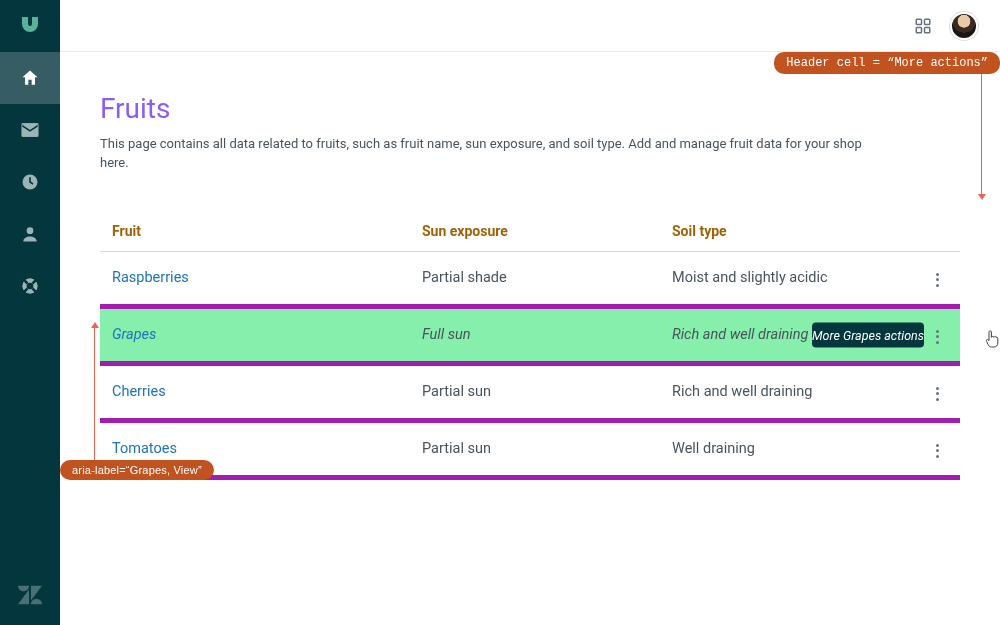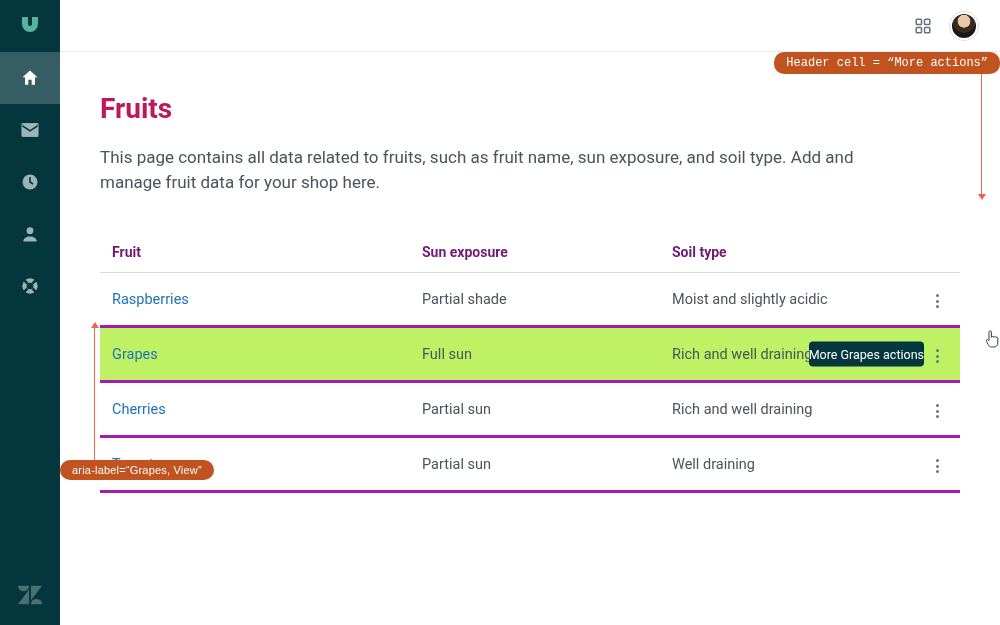--- a/index.html
+++ b/index.html
@@ -15,31 +15,31 @@
   .sidebar-spacer { flex: 1; }
   .footer-logo { width: 60px; height: 52px; display: flex; align-items: center; justify-content: center; margin-bottom: 4px; }
 
   
   .main { flex: 1; display: flex; flex-direction: column; position: relative; }
   .topbar { height: 52px; border-bottom: 1px solid #e9ebed; display: flex; align-items: center; justify-content: flex-end; padding: 0 22px; gap: 18px; }
   .apps-icon { width: 18px; height: 18px; cursor: pointer; color: #68737d; }
   .avatar { width: 28px; height: 28px; border-radius: 50%; background: radial-gradient(circle at 50% 30%, #e8c9a8 0 30%, #3a2a22 32% 55%, #1a1616 56% 100%); cursor: pointer; border: 2px solid #fff; box-shadow: 0 0 0 1px #ddd; }
 
   .content { padding: 40px 40px 0 40px; position: relative; }
-  h1 { font-size: 28px; font-weight: 700; color: #be185d; margin-bottom: 20px; }
-  .subtitle { font-size: 17px; color: #49545c; line-height: 1.45; max-width: 780px; margin-bottom: 38px; }
+  h1 { font-size: 28px; font-weight: 400; color: #8b5cf6; margin-bottom: 10px; }
+  .subtitle { font-size: 13px; color: #49545c; line-height: 1.45; max-width: 780px; margin-bottom: 38px; }
 
   
   table { width: 100%; border-collapse: collapse; table-layout: fixed; }
-  thead th { text-align: left; font-size: 14px; font-weight: 700; color: #701a75; padding: 12px 12px; border-bottom: 1px solid #d8dcde; }
+  thead th { text-align: left; font-size: 14px; font-weight: 700; color: #a16207; padding: 12px 12px; border-bottom: 1px solid #d8dcde; }
   thead th.col-actions { width: 46px; }
   thead th.col-fruit { width: 310px; }
   thead th.col-sun { width: 250px; }
-  tbody td { font-size: 14.5px; color: #49545c; padding: 11px 12px; border-bottom: 3px solid #a21caf; vertical-align: middle; }
-  tbody tr.hovered { background: #bef264; }
+  tbody td { font-size: 14.5px; color: #49545c; padding: 11px 12px; border-bottom: 5px solid #a21caf; vertical-align: middle; }
+  tbody tr.hovered { background: #86efac; font-style: italic; }
   .fruit-link { color: #1f73b7; text-decoration: none; cursor: pointer; }
   .actions-cell { text-align: center; position: relative; }
   .kebab { width: 4px; display: inline-flex; flex-direction: column; gap: 2.5px; cursor: pointer; align-items: center; padding: 6px; }
   .kebab span { width: 3px; height: 3px; background: #68737d; border-radius: 50%; }
 
   
   .tooltip { position: absolute; right: 36px; top: 50%; transform: translateY(-50%); background: #03363d; color: #fff; font-size: 12.5px; padding: 5px 0; border-radius: 4px; white-space: nowrap; }
 
   
   .cursor-ptr { position: absolute; width: 16px; height: 20px; pointer-events: none; }

